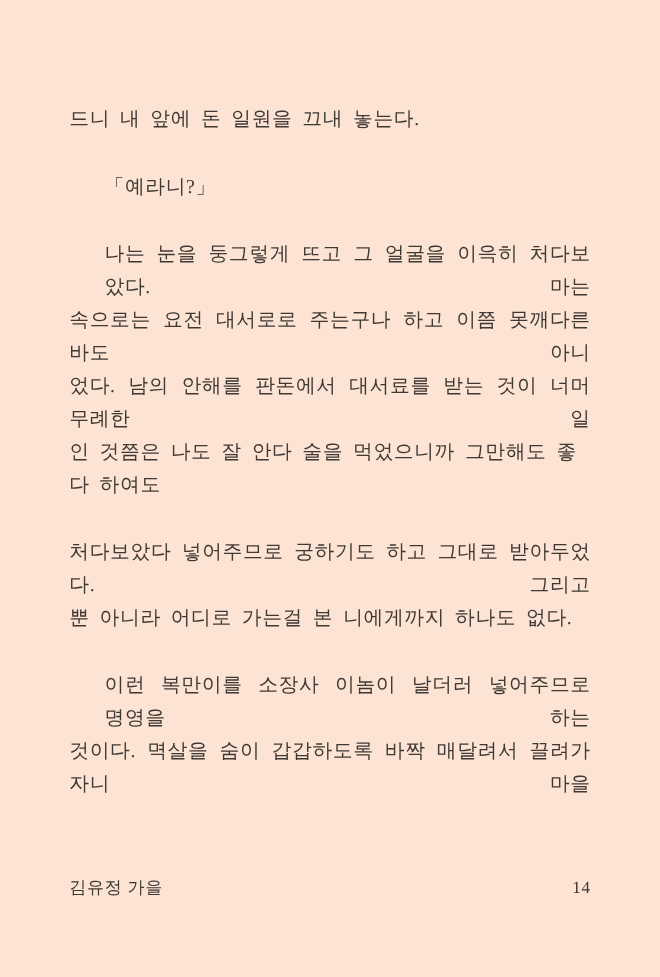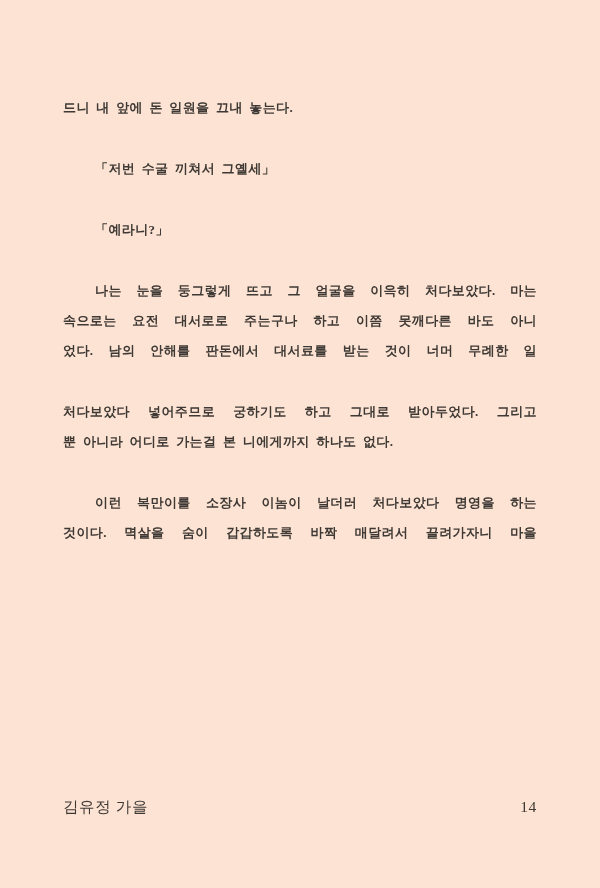--- a/index.html
+++ b/index.html
@@ -19,27 +19,26 @@
     position: absolute;
     left: 63px;
     right: 63px;
     top: 93px;
   }
   .para {
     margin: 0 0 31px 0;
   }
   .line {
     display: block;
-    font-size: 13px;
+    font-size: 18px;
     line-height: 30px;
     letter-spacing: 0.03em;
     word-spacing: 0.22em;
     white-space: normal;
     text-align: left;
-    font-weight: bold;
   }
   .line.j {
     text-align: justify;
     text-align-last: justify;
   }
   .line.ind {
     padding-left: 32px;
   }
   .footer {
     position: absolute;
@@ -56,41 +55,39 @@
 </style>
 </head>
 <body>
 
 <main class="content">
 
   <p class="para">
     <span class="line">드니 내 앞에 돈 일원을 끄내 놓는다.</span>
   </p>
 
-  <p class="para">
-    <span class="line ind">「저번 수굴 끼쳐서 그옐세」</span>
-  </p>
 
   <p class="para">
     <span class="line ind">「예라니?」</span>
   </p>
 
   <p class="para">
     <span class="line j ind">나는 눈을 둥그렇게 뜨고 그 얼굴을 이윽히 처다보았다. 마는</span>
     <span class="line j">속으로는 요전 대서로로 주는구나 하고 이쯤 못깨다른 바도 아니</span>
     <span class="line j">었다. 남의 안해를 판돈에서 대서료를 받는 것이 너머 무례한 일</span>
+    <span class="line">인 것쯤은 나도 잘 안다 술을 먹었으니까 그만해도 좋다 하여도</span>
   </p>
 
   <p class="para">
     <span class="line j">처다보았다 넣어주므로 궁하기도 하고 그대로 받아두었다. 그리고</span>
     <span class="line">뿐 아니라 어디로 가는걸 본 니에게까지 하나도 없다.</span>
   </p>
 
   <p class="para">
-    <span class="line j ind">이런 복만이를 소장사 이놈이 날더러 처다보았다 명영을 하는</span>
+    <span class="line j ind">이런 복만이를 소장사 이놈이 날더러 넣어주므로 명영을 하는</span>
     <span class="line j">것이다. 멱살을 숨이 갑갑하도록 바짝 매달려서 끌려가자니 마을</span>
 
   </p>
 
 </main>
 
 <footer class="footer">
   <span>김유정 가을</span>
   <span>14</span>
 </footer>

